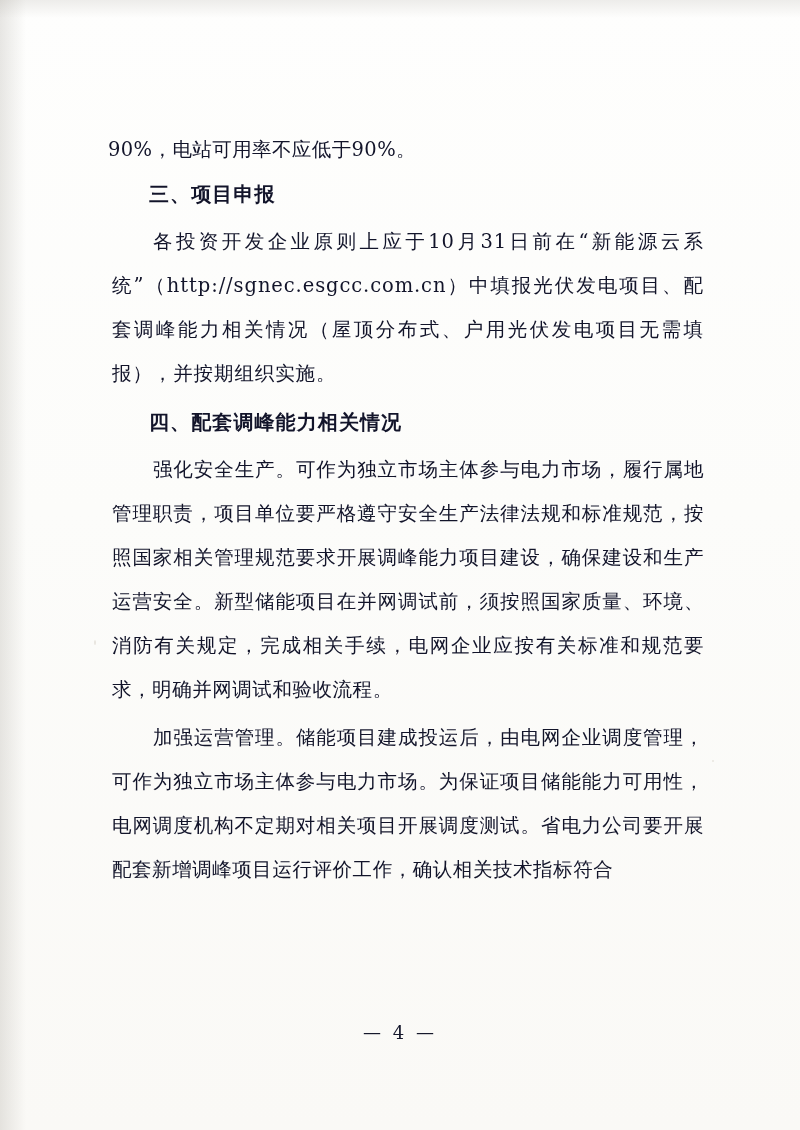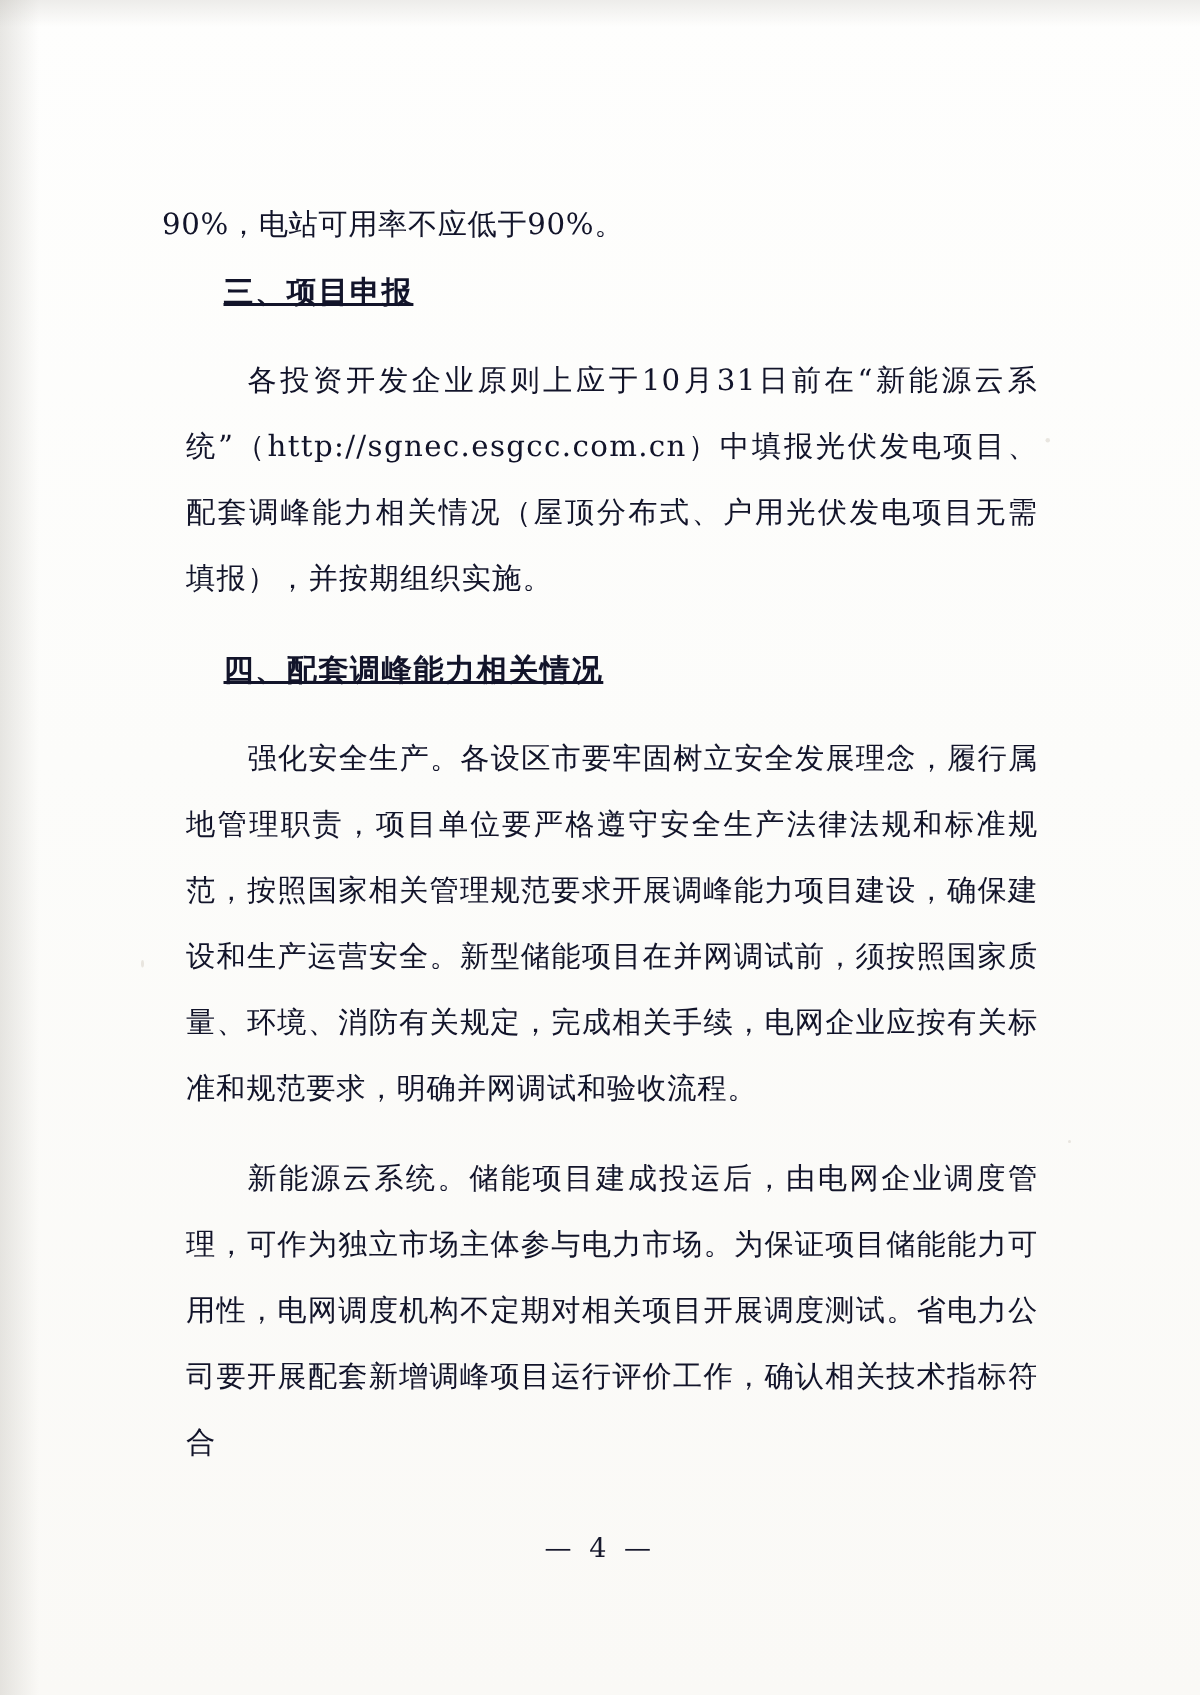--- a/index.html
+++ b/index.html
@@ -44,34 +44,33 @@
     letter-spacing: 0.4px;
     white-space: nowrap;
   }
   .para {
     font-size: 19.5px;
     line-height: 44px;
     letter-spacing: 0.9px;
     text-align: justify;
     text-justify: inter-ideograph;
     text-indent: 2.1em;
-    margin: 16px;
+    margin: 4px;
   }
   .para.tight {
     letter-spacing: 0.55px;
   }
   .heading {
     font-size: 20px;
     line-height: 44px;
     letter-spacing: 1.1px;
     font-weight: 700;
     text-indent: 2.05em;
     margin: 0;
     font-family: "DejaVu Sans", sans-serif;
-    text-decoration: underline;
   }
   .footer {
     position: absolute;
     left: 0;
     right: 0;
     top: 1022px;
     text-align: center;
     font-size: 18px;
     color: #16182c;
     letter-spacing: 3px;
@@ -112,20 +111,20 @@
 
     <div class="doc-line">90%，电站可用率不应低于90%。</div>
 
     <h2 class="heading">三、项目申报</h2>
 
     <p class="para">各投资开发企业原则上应于10月31日前在“新能源云系统”（http://sgnec.esgcc.com.cn）中填报光伏发电项目、配套调峰能力相关情况（屋顶分布式、户用光伏发电项目无需填报），并按期组织实施。</p>
 
 
     <h2 class="heading">四、配套调峰能力相关情况</h2>
 
-    <p class="para tight">强化安全生产。各设区市要牢固树立安全发展理念，履行属地管理职责，项目单位要严格遵守安全生产法律法规和标准规范，按照国家相关管理规范要求开展调峰能力项目建设，确保建设和生产运营安全。新型储能项目在并网调试前，须按照国家质量、环境、消防有关规定，完成相关手续，电网企业应按有关标准和规范要求，明确并网调试和验收流程。</p>
+    <p class="para tight">强化安全生产。可作为独立市场主体参与电力市场，履行属地管理职责，项目单位要严格遵守安全生产法律法规和标准规范，按照国家相关管理规范要求开展调峰能力项目建设，确保建设和生产运营安全。新型储能项目在并网调试前，须按照国家质量、环境、消防有关规定，完成相关手续，电网企业应按有关标准和规范要求，明确并网调试和验收流程。</p>
 
-    <p class="para tight">新能源云系统。储能项目建成投运后，由电网企业调度管理，可作为独立市场主体参与电力市场。为保证项目储能能力可用性，电网调度机构不定期对相关项目开展调度测试。省电力公司要开展配套新增调峰项目运行评价工作，确认相关技术指标符合</p>
+    <p class="para tight">加强运营管理。储能项目建成投运后，由电网企业调度管理，可作为独立市场主体参与电力市场。为保证项目储能能力可用性，电网调度机构不定期对相关项目开展调度测试。省电力公司要开展配套新增调峰项目运行评价工作，确认相关技术指标符合</p>
 
   </div>
 
   <div class="footer">— 4 —</div>
 </div>
 
 </body></html>

